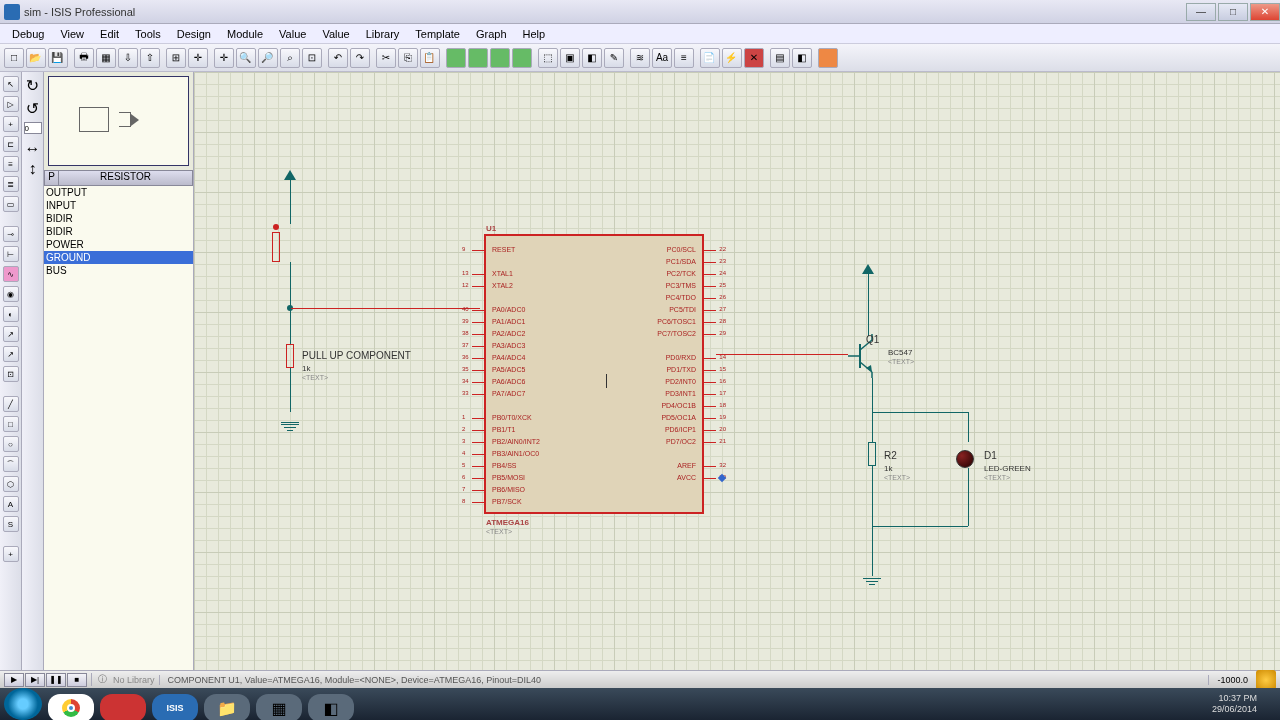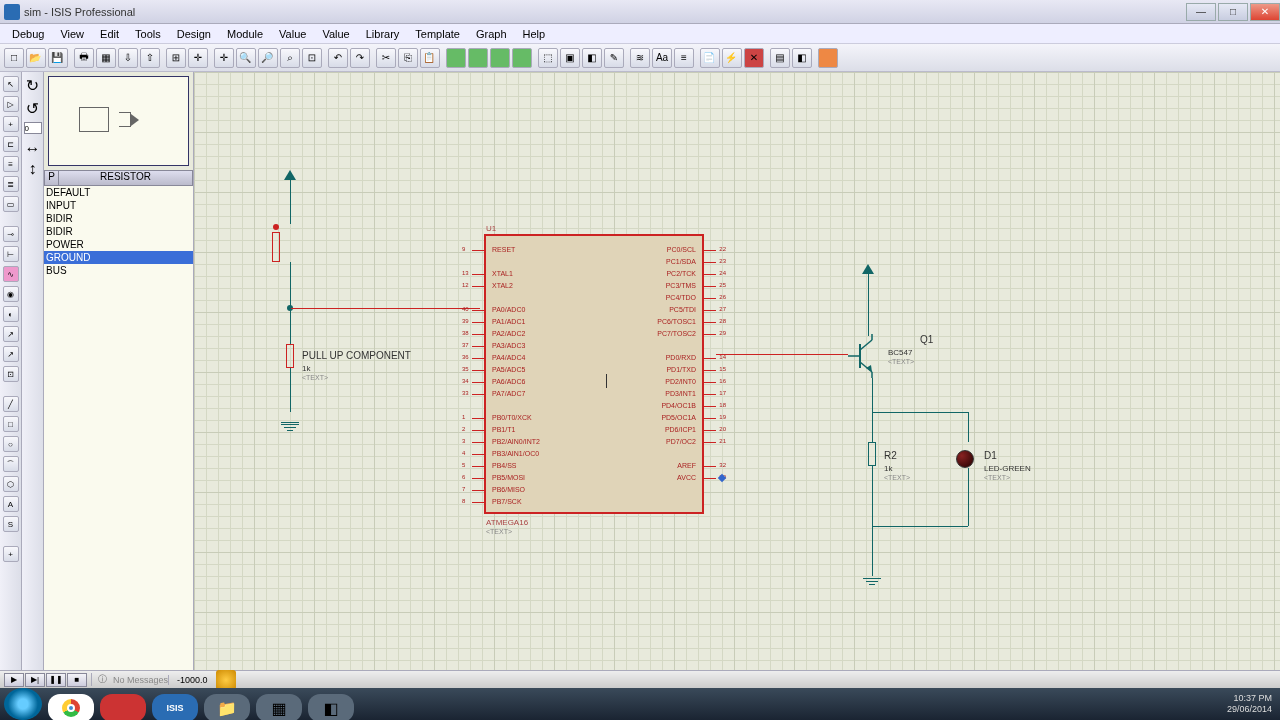--- a/index.html
+++ b/index.html
@@ -64,21 +64,21 @@
 .wire.v{ width:1px; }
 .redwire{ position:absolute; background:#c22; }
 .redwire.h{height:1px;}
 
 .chip { position:absolute; border:2px solid #c22; background:#e0d4b8; }
 .chip .pinlabel{ position:absolute; font-size:7px; color:#a22; white-space:nowrap;}
 .chip .pin{ position:absolute; width:12px; height:1px; background:#c22;}
 .chip .pinno{ position:absolute; font-size:6px; color:#a22;}
 
 .complabel{ position:absolute; font-size:10px; color:#333;}
-.complabel.red{color:#a44;}
+.complabel.red{color:#a44;font-weight:bold;}
 .complabel.sm{font-size:8px;}
 .complabel.gray{color:#888;font-size:7px;}
 
 .arrow-up{ position:absolute; width:0; height:0; border-left:6px solid transparent; border-right:6px solid transparent; border-bottom:10px solid #166;}
 .gnd-sym{ position:absolute;}
 .gnd-sym .l1{width:18px;height:1px;background:#166;margin:0 auto;}
 .gnd-sym .l2{width:12px;height:1px;background:#166;margin:2px auto 0;}
 .gnd-sym .l3{width:6px;height:1px;background:#166;margin:2px auto 0;}
 
 .dot{position:absolute;width:6px;height:6px;border-radius:50%;background:#166;transform:translate(-3px,-3px);}
@@ -101,21 +101,21 @@
 .status .coord{ padding:0 8px; border-left:1px solid #aab;}
 .lock{width:20px;height:20px;background:radial-gradient(circle,#fc4,#c80);border-radius:3px;margin-right:4px;}
 
 .taskbar{ position:absolute; left:0; right:0; bottom:0; height:32px; background:linear-gradient(#3a4a5a,#1a2432); display:flex; align-items:center;}
 .taskbar .start{width:38px;height:32px;background:radial-gradient(circle,#6cf 20%,#069 60%);border-radius:50%;margin-left:4px;}
 .taskbar .task{width:46px;height:28px;margin-left:6px;border-radius:12px;display:flex;align-items:center;justify-content:center;margin-top:8px;}
 .task.chrome{background:#fff;}
 .task.red{background:#c33;}
 .task.blue{background:#2a6cb3;}
 .task.gray{background:#5a6a7a;}
-.taskbar .tray{margin-left:auto;color:#ddd;font-size:9px;padding-right:8px;text-align:right;line-height:11px;}
+.taskbar .tray{margin-left:auto;color:#ddd;font-size:9px;padding-right:23px;text-align:right;line-height:11px;}
 .chrome-i{width:18px;height:18px;border-radius:50%;background:conic-gradient(#d43 0 120deg,#3b4 120deg 240deg,#fc3 240deg 360deg);position:relative;}
 .chrome-i::after{content:"";position:absolute;inset:5px;background:#48c;border-radius:50%;border:2px solid #fff;}
 </style>
 </head>
 <body>
 
 <div class="titlebar">
   <div class="icon"></div>
   <div class="title">sim - ISIS Professional</div>
   <div class="wbtn min"></div>
@@ -230,21 +230,21 @@
     <div class="overview">
       <div class="ov-rect ov-big"></div>
       <div class="ov-rect ov-sm"></div>
       <div class="ov-tri"></div>
     </div>
     <div class="listhead">
       <div class="p">P</div>
       <div class="t">RESISTOR</div>
     </div>
     <div class="termlist">
-      <div>DEFAULT</div>
+      <div>OUTPUT</div>
       <div>INPUT</div>
       <div>BIDIR</div>
       <div>BIDIR</div>
       <div>POWER</div>
       <div class="sel">GROUND</div>
       <div>BUS</div>
     </div>
   </div>
 
   <div class="canvas">
@@ -404,21 +404,21 @@
       <svg width="40" height="44">
         <line x1="2" y1="22" x2="14" y2="22" stroke="#166" stroke-width="1.5"></line>
         <line x1="14" y1="10" x2="14" y2="34" stroke="#166" stroke-width="2"></line>
         <line x1="14" y1="16" x2="26" y2="6" stroke="#166" stroke-width="1.5"></line>
         <line x1="14" y1="28" x2="26" y2="38" stroke="#166" stroke-width="1.5"></line>
         <polygon points="26,38 20,34 25,31" fill="#166"></polygon>
         <line x1="26" y1="6" x2="26" y2="0" stroke="#166" stroke-width="1.5"></line>
         <line x1="26" y1="38" x2="26" y2="44" stroke="#166" stroke-width="1.5"></line>
       </svg>
     </div>
-    <div class="complabel" style="left:726px;top:262px;">Q1</div>
+    <div class="complabel" style="left:672px;top:262px;">Q1</div>
     <div class="complabel sm" style="left:694px;top:276px;">BC547</div>
     <div class="complabel gray" style="left:694px;top:286px;">&lt;TEXT&gt;</div>
 
     <div class="wire v" style="left:678px;top:306px;height:34px;"></div>
 
     <div class="wire h" style="left:678px;top:340px;width:96px;"></div>
     <div class="wire v" style="left:678px;top:340px;height:30px;"></div>
     <div class="wire v" style="left:774px;top:340px;height:30px;"></div>
 
     <div class="res-sym" style="left:674px;top:370px;border-color:#166;"></div>
@@ -444,21 +444,22 @@
 </div>
 
 <div class="status">
   <div class="playctl">
     <div class="pb">▶</div>
     <div class="pb">▶|</div>
     <div class="pb">❚❚</div>
     <div class="pb">■</div>
   </div>
   <div style="padding:0 6px;color:#777;font-size:9px;border-left:1px solid #aab;">ⓘ</div>
-  <div style="color:#888;font-size:9px;">No Messages</div>
+  <div style="color:#888;font-size:9px;">No Library</div>
+  <div class="msg">COMPONENT U1, Value=ATMEGA16, Module=&lt;NONE&gt;, Device=ATMEGA16, Pinout=DIL40</div>
   <div class="coord">-1000.0</div>
   <div class="lock"></div>
 </div>
 
 <div class="taskbar">
   <div class="start"></div>
   <div class="task chrome">
       <div class="chrome-i"></div>
     </div>
   <div class="task red"></div>

